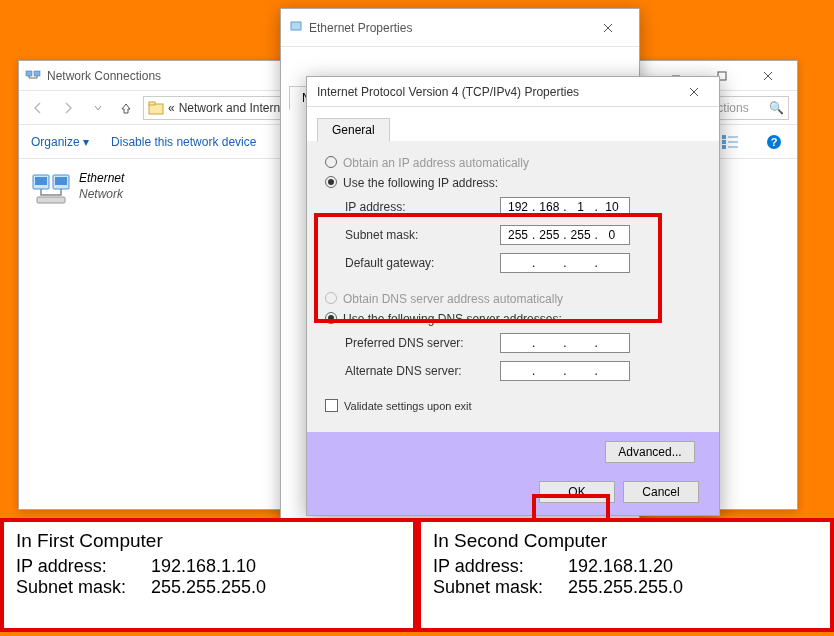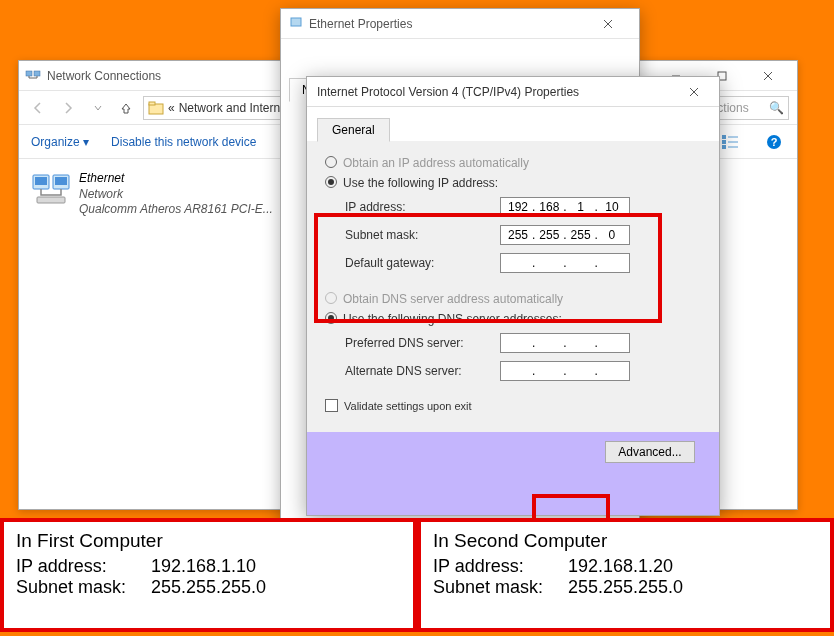--- a/index.html
+++ b/index.html
@@ -26,21 +26,21 @@
 
 .nc-body { padding: 8px; }
 .eth-item { display: flex; align-items: flex-start; gap: 8px; padding: 4px; width: 260px; font-style: italic; }
 .eth-icon { width: 40px; height: 36px; }
 .eth-text { font-size: 12px; color:#333; line-height:1.3; }
 .eth-text .name { color:#000; }
 .eth-text .sub { color:#555; }
 
 
 .ep-window { position: absolute; left: 280px; top: 8px; width: 360px; height: 520px; background: #fff; border:1px solid #aaa; box-shadow: 0 4px 16px rgba(0,0,0,0.3); }
-.ep-titlebar { height: 30px; display:flex; align-items:center; padding:0 8px; border-bottom:1px solid #e5e5e5; }
+.ep-titlebar { height: 38px; display:flex; align-items:center; padding:0 8px; border-bottom:1px solid #e5e5e5; }
 .ep-titlebar .title { flex:1; font-size:12px; color:#555;}
 .ep-tabs { padding: 6px 8px 0; }
 .ep-tab { display:inline-block; padding:4px 12px; font-size:12px; border:1px solid #ccc; border-bottom:1px solid #fff; background:#fff; position:relative; top:1px;margin-top:32px; }
 
 
 .ip-window { position: absolute; left: 306px; top: 76px; width: 414px; height: 440px; background:#c4b5fd; border:1px solid #aaa; box-shadow:0 4px 20px rgba(0,0,0,0.35); }
 .ip-titlebar { height: 30px; background:#fff; display:flex; align-items:center; padding:0 10px; border-bottom:1px solid #ddd; }
 .ip-titlebar .title { flex:1; font-size:12px; color:#333; }
 .ip-tabs { background:#fff; padding: 10px 10px 0; }
 .ip-tab { display:inline-block; padding:4px 14px; font-size:12px; border:1px solid #ccc; border-bottom:1px solid #f0f0f0; background:#f0f0f0; position:relative; top:1px; }
@@ -176,21 +176,20 @@
             <rect x="4" y="6" width="12" height="8" fill="#4a90d9"></rect>
             <rect x="22" y="4" width="16" height="14" rx="1" fill="#cde6f7" stroke="#4a90d9"></rect>
             <rect x="24" y="6" width="12" height="8" fill="#4a90d9"></rect>
             <path d="M10 18 v6 h20 v-6" stroke="#888" fill="none" stroke-width="1.5"></path>
             <rect x="6" y="26" width="28" height="6" rx="1" fill="#d9d9d9" stroke="#999"></rect>
           </svg>
       </span>
       <div class="eth-text">
         <div class="name">Ethernet</div>
         <div class="sub">Network</div>
-        <div class="sub">Qualcomm Atheros AR8161 PCI-E...</div>
       </div>
     </div>
   </div>
 </div>
 
 <div class="ep-window">
   <div class="ep-titlebar">
     <span style="margin-right:6px;">
       <svg width="14" height="14" viewBox="0 0 14 14">
           <rect x="2" y="3" width="10" height="8" fill="#b5d8f0" stroke="#5c9fd6"></rect>
@@ -303,20 +302,24 @@
         </div>
       </div>
     </div>
 
     <div class="chk-row">
       <span class="chk"></span>
       <span>Validate settings upon exit</span>
     </div>
   </div>
   <div class="adv-btn">Advanced...</div>
+  <div class="dlg-btns">
+    <div class="dlg-btn">OK</div>
+    <div class="dlg-btn">Cancel</div>
+  </div>
 </div>
 
 <div class="redbox1 rb-ip"></div>
 <div class="rb-ok"></div>
 
 <div class="bottom">
   <div class="panel">
     <h3>In First Computer</h3>
     <div class="row">
         <span class="k">IP address:</span>

